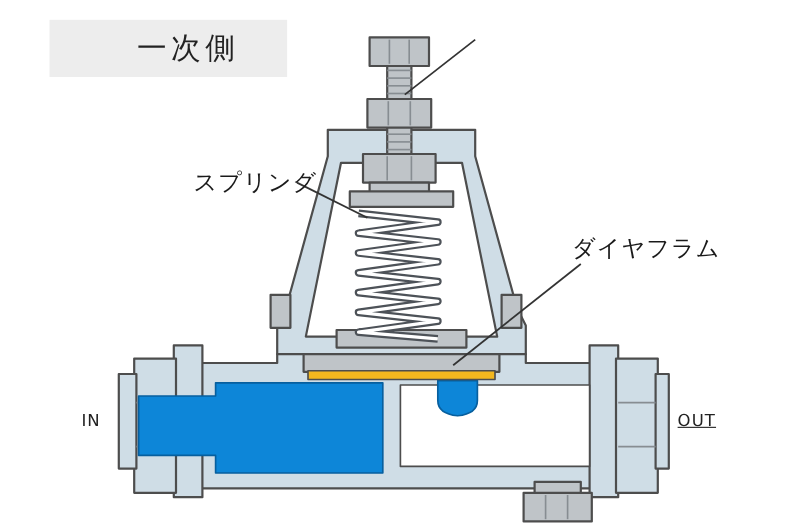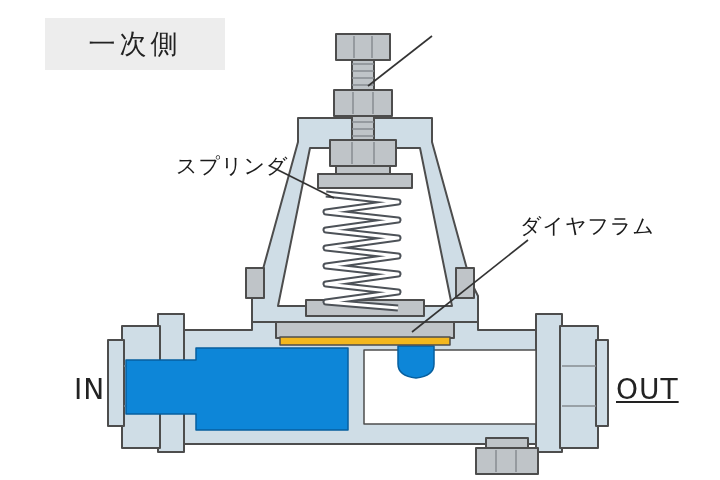--- a/index.html
+++ b/index.html
@@ -59,37 +59,38 @@
   .label {
     position: absolute;
     color: #1a1a1a;
     white-space: nowrap;
   }
   .callout {
     font-size: 21px;
     letter-spacing: 1px;
   }
   .port-label {
-    font-size: 28px;
+    font-size: 15px;
     letter-spacing: 1px;
     color: #222222;
   }
   .title-box {
     position: absolute;
     left: 45px;
     top: 18px;
     width: 180px;
     height: 52px;
     background: #ededed;
     display: flex;
     align-items: center;
     justify-content: center;
     font-size: 27px;
     letter-spacing: 4px;
     color: #222222;
+    padding-left: 36px;
   }
 </style>
 </head>
 <body>
 
 <div id="stage">
 
   <svg id="diagram-svg" width="720" height="480" viewBox="0 0 720 480">
 
     <g fill="#cfdde6">

